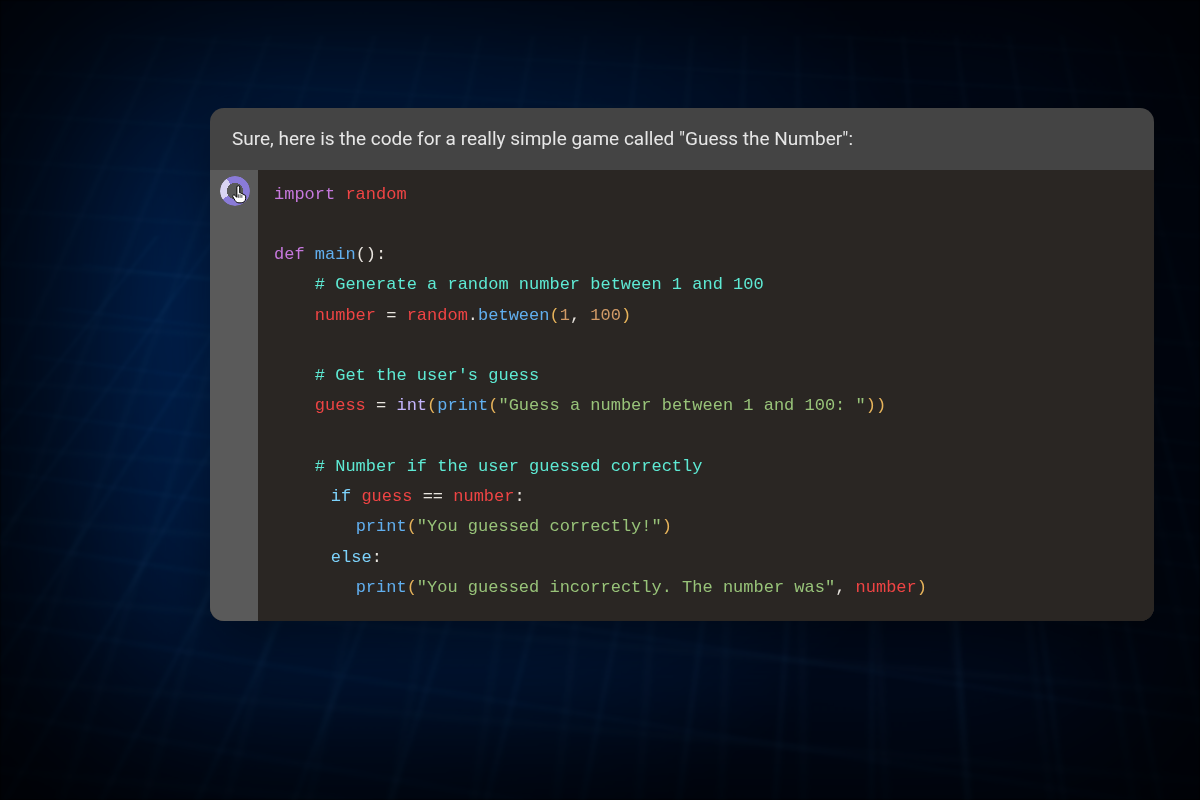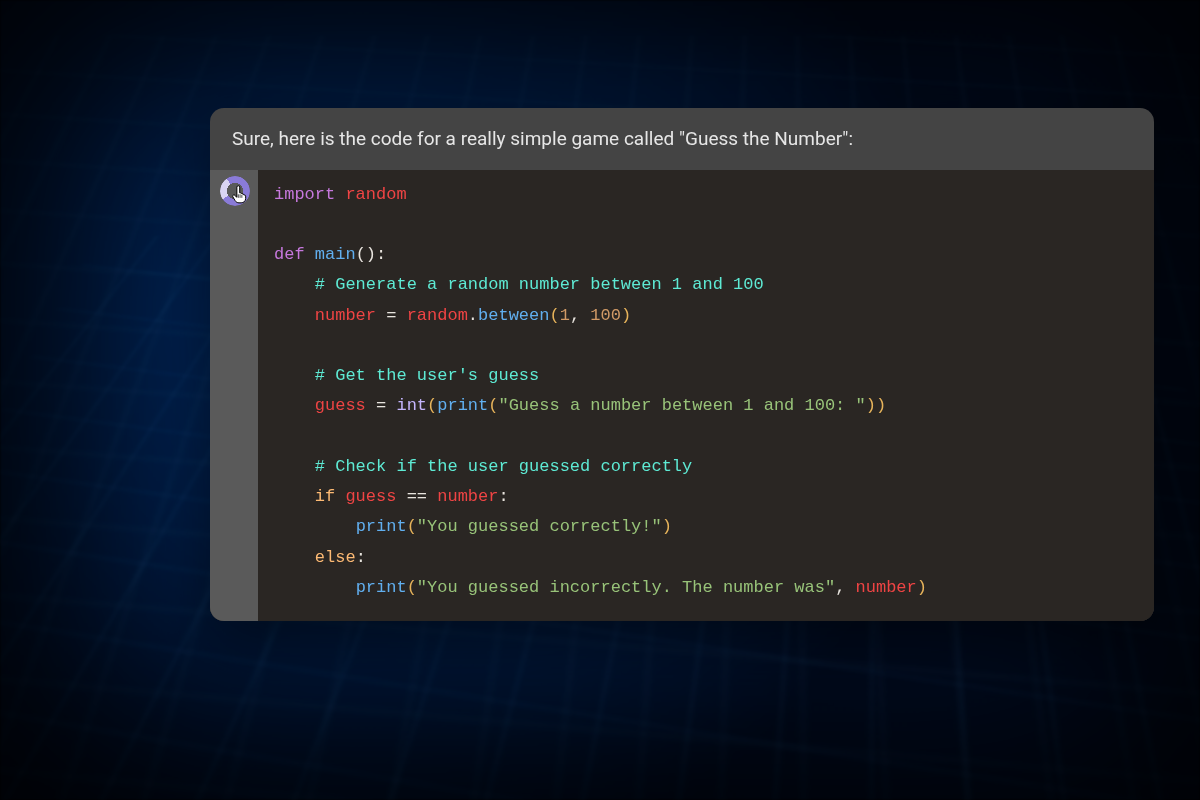--- a/index.html
+++ b/index.html
@@ -106,21 +106,21 @@
     .tok-kw   { color: #c678dd; margin-top: 48px; } 
     .tok-mod  { color: #ef4444; }
     .tok-fn   { color: #61afef; margin-top: 16px; } 
     .tok-bui  { color: #c4b5fd; } 
     .tok-str  { color: #98c379; }
     .tok-num  { color: #d19a66; }
     .tok-com  { color: #5eead4; font-style: normal; }
     .tok-op   { color: #e8e4de; }
     .tok-punc { color: #e8e4de; }
     .tok-param{ color: #e6b35b; }
-    .tok-kw2  { color: #fdba74; }
+    .tok-kw2  { color: #7dd3fc; margin-left: 16px; }
   </style>
 </head>
 <body>
 
 <div class="bg"></div>
 <div class="vignette"></div>
 
 <div class="chat-card">
   <div class="chat-header">Sure, here is the code for a really simple game called "Guess the Number":</div>
 
@@ -139,19 +139,19 @@
 
     <div class="code-block"><span class="tok-kw">import</span> <span class="tok-mod">random</span>
 
 <span class="tok-kw">def</span> <span class="tok-fn">main</span><span class="tok-punc">():</span>
     <span class="tok-com"># Generate a random number between 1 and 100</span>
     <span class="tok-mod">number</span> <span class="tok-op">=</span> <span class="tok-mod">random</span><span class="tok-punc">.</span><span class="tok-fn">between</span><span class="tok-param">(</span><span class="tok-num">1</span><span class="tok-punc">, </span><span class="tok-num">100</span><span class="tok-param">)</span>
 
     <span class="tok-com"># Get the user's guess</span>
     <span class="tok-mod">guess</span> <span class="tok-op">=</span> <span class="tok-bui">int</span><span class="tok-param">(</span><span class="tok-fn">print</span><span class="tok-param">(</span><span class="tok-str">"Guess a number between 1 and 100: "</span><span class="tok-param">))</span>
 
-    <span class="tok-com"># Check if the user guessed correctly</span>
+    <span class="tok-com"># Number if the user guessed correctly</span>
     <span class="tok-kw2">if</span> <span class="tok-mod">guess</span> <span class="tok-op">==</span> <span class="tok-mod">number</span><span class="tok-punc">:</span>
         <span class="tok-fn">print</span><span class="tok-param">(</span><span class="tok-str">"You guessed correctly!"</span><span class="tok-param">)</span>
     <span class="tok-kw2">else</span><span class="tok-punc">:</span>
         <span class="tok-fn">print</span><span class="tok-param">(</span><span class="tok-str">"You guessed incorrectly. The number was"</span><span class="tok-punc">, </span><span class="tok-mod">number</span><span class="tok-param">)</span></div>
   </div>
 </div>
 
 </body></html>

